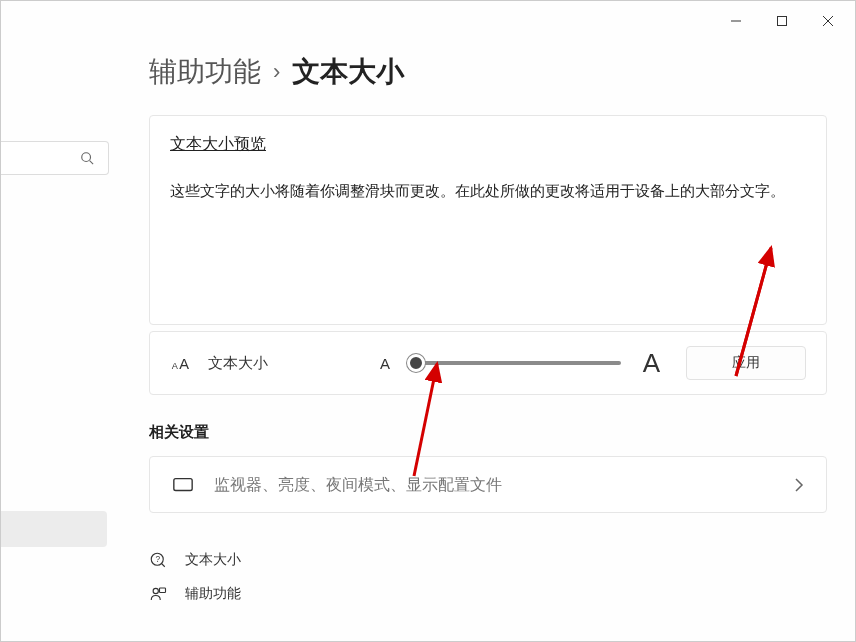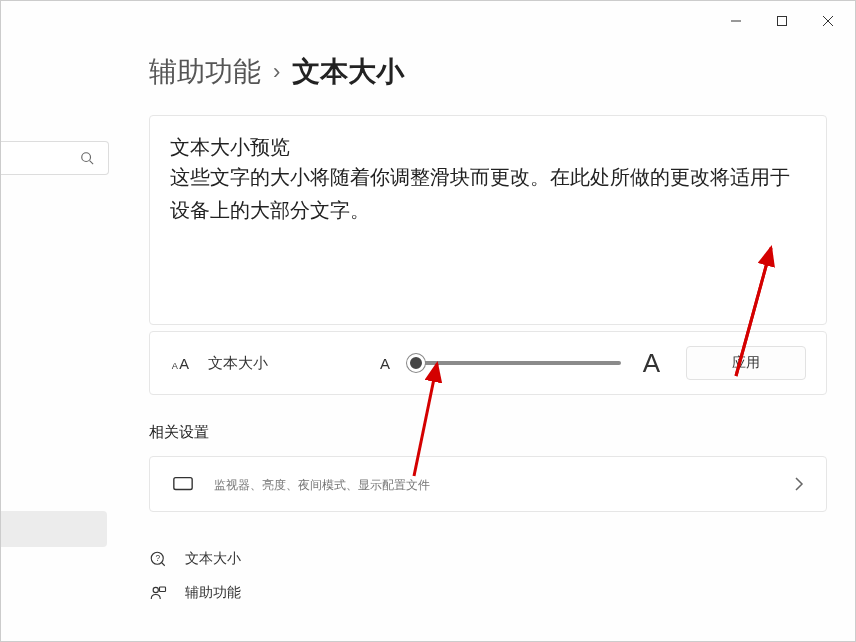--- a/index.html
+++ b/index.html
@@ -83,22 +83,22 @@
     .bc-current { font-size: 28px; font-weight: 600; color: #222; }
 
     .card {
       border: 1px solid #e6e6e6;
       border-radius: 4px;
       background: #fff;
       padding: 18px 20px;
       margin-bottom: 6px;
     }
     .preview-card { min-height: 210px; }
-    .preview-title { font-size: 20px; color: #222; margin-bottom: 0; }
-    .preview-desc { font-size: 20px; color: #222; line-height: 1.65; }
+    .preview-title { font-size: 16px; color: #222; margin-bottom: 24px; text-decoration: underline; }
+    .preview-desc { font-size: 15px; color: #222; line-height: 1.65; }
 
     .slider-card {
       display: flex;
       align-items: center;
       gap: 16px;
       padding: 14px 20px;
     }
     .slider-icon { width: 22px; color: #333; }
     .slider-label { font-size: 15px; color: #333; flex: 0 0 auto; width: 140px; }
     .letter-small { font-size: 15px; color: #333; margin-left: 16px; margin-right: 6px; }
@@ -126,33 +126,33 @@
       width: 120px;
       height: 34px;
       border: 1px solid #e2e2e2;
       border-radius: 4px;
       background: #fdfdfd;
       font-size: 14px;
       color: #333;
       cursor: pointer;
     }
 
-    .section-title { font-size: 15px; font-weight: 400; color: #222; margin: 28px 0 14px 0; }
+    .section-title { font-size: 15px; font-weight: 700; color: #222; margin: 28px 0 14px 0; }
 
     .link-card {
       display: flex;
       align-items: center;
       gap: 20px;
       padding: 16px 22px;
       cursor: pointer;
     }
     .link-icon { width: 22px; color: #333; }
     .link-texts { flex: 1; }
     .link-title { font-size: 15px; color: #222; }
-    .link-desc { font-size: 12px; color: #777; margin-top: 2px; }
+    .link-desc { font-size: 16px; color: #777; margin-top: 2px; }
     .chev { color: #666; }
 
     .footer-links { margin-top: 30px; }
     .footer-item {
       display: flex;
       align-items: center;
       gap: 18px;
       padding: 8px 0;
       cursor: pointer;
       color: #333;

